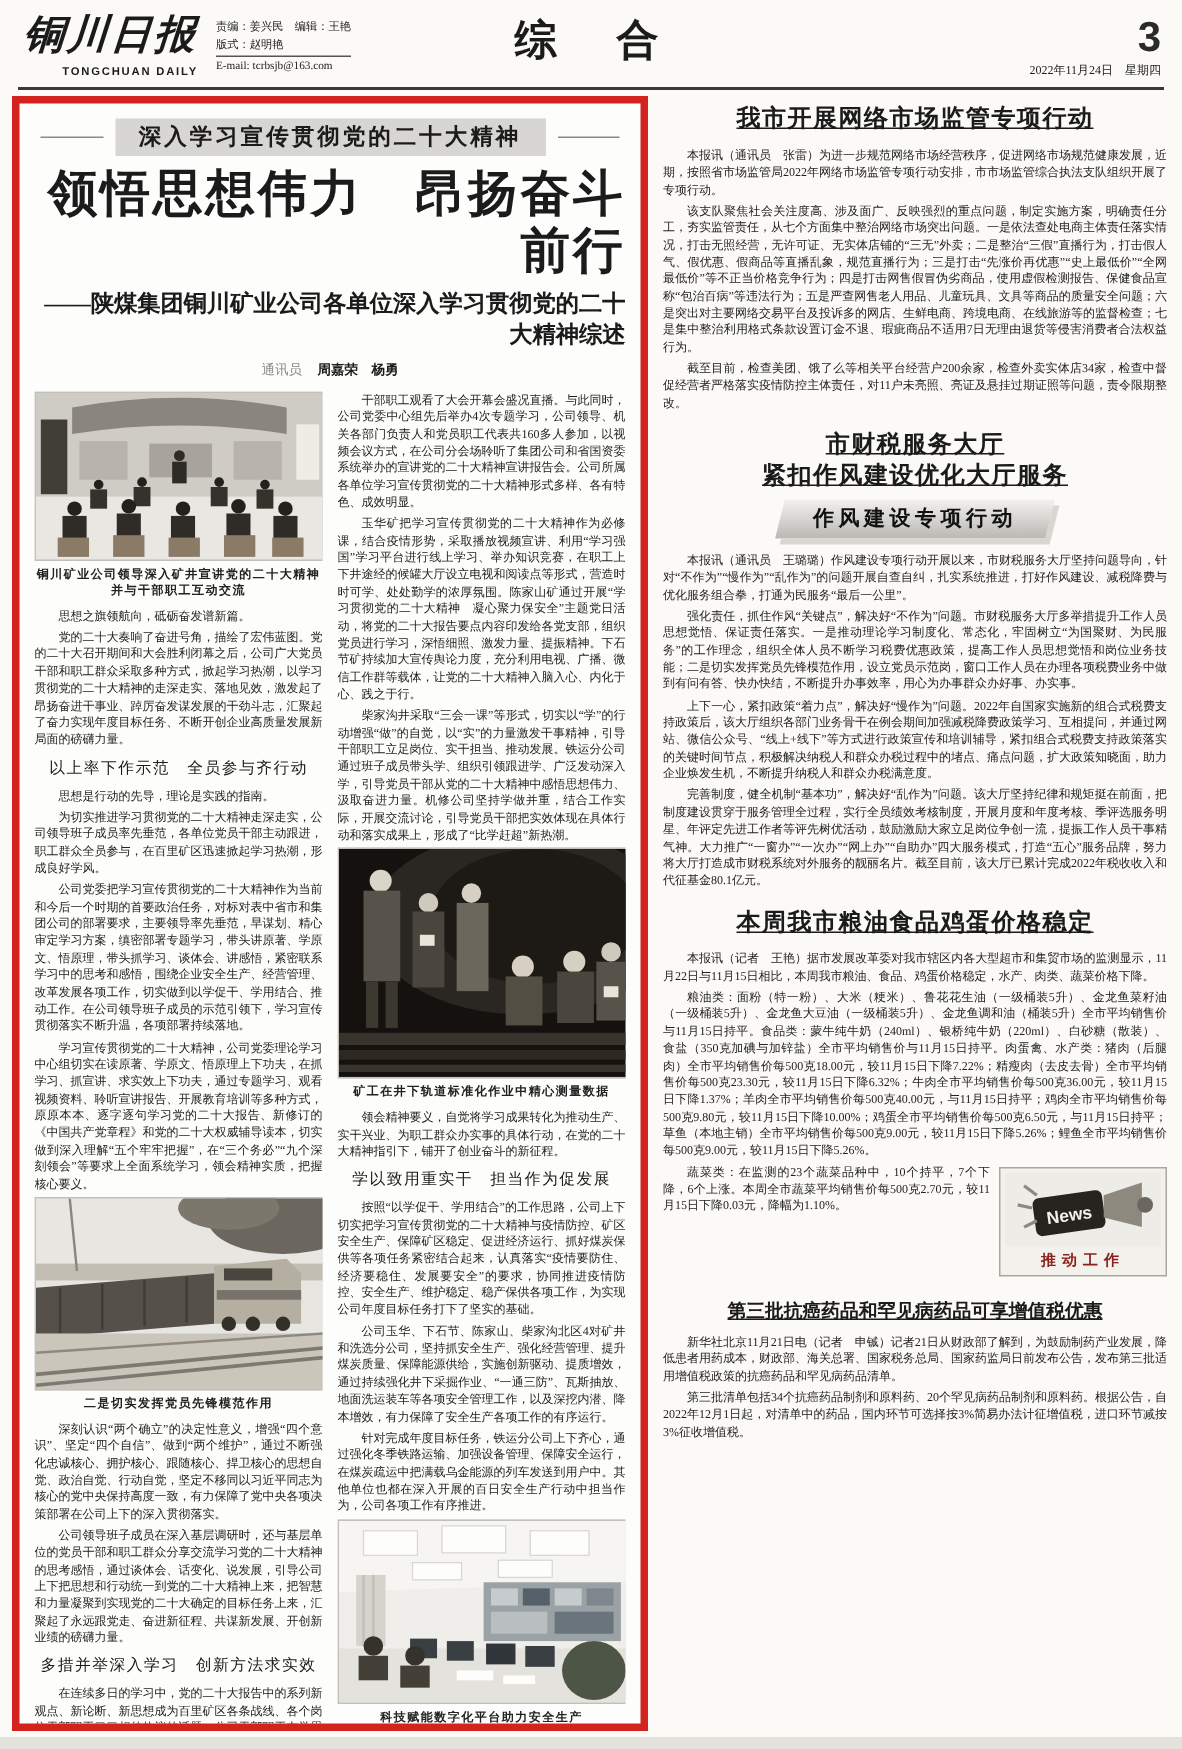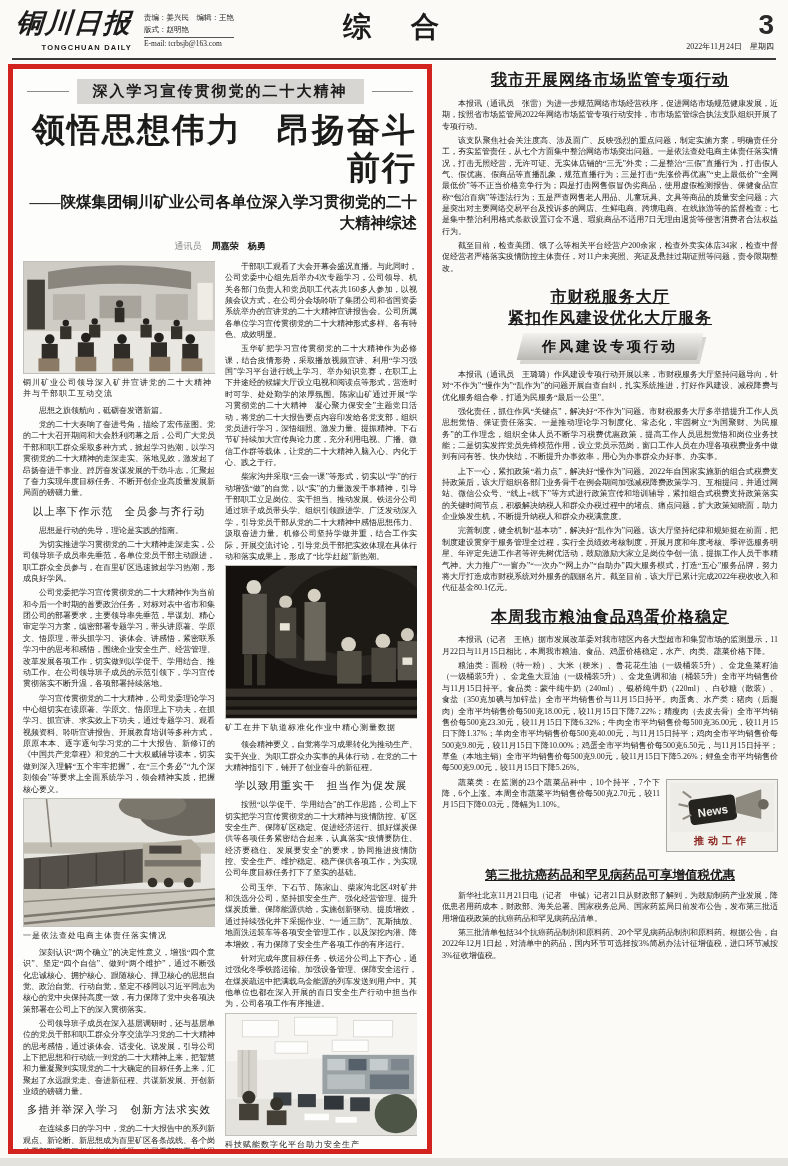--- a/index.html
+++ b/index.html
@@ -38,21 +38,21 @@
   .byline-names{font-weight:700;}
 
   
   .cols{display:flex;gap:10px;height:932px;overflow:hidden;}
   .col{flex:1;overflow:hidden;}
   .para{font-size:8px;line-height:1.42;text-align:justify;text-indent:2em;margin:0 0 3px 0;color:#222;}
   .inhead{text-align:center;font-weight:400;font-size:10.5px;margin:6px 0;letter-spacing:1px;
           font-family:"Liberation Sans",sans-serif;}
   figure{margin:0 0 5px 0;}
   figure svg{display:block;width:100%;border:1px solid #c2c0ba;background:#ddd;}
-  figcaption{font-size:8px;font-weight:400;text-align:left;padding:3px 0 1px 0;color:#222;letter-spacing:1px;}
+  figcaption{font-size:8px;font-weight:700;text-align:center;padding:3px 0 1px 0;color:#222;letter-spacing:1px;}
 
   
   .article{margin-bottom:13px;}
   .art-headline{font-size:16px;font-weight:900;text-align:center;letter-spacing:1px;margin:2px 0 7px 0;
                 font-family:"Liberation Sans",sans-serif;line-height:1.3;text-decoration:underline;}
   .art-headline.small{font-size:12.5px;letter-spacing:0;}
   .rpara{font-size:8px;line-height:1.42;text-align:justify;text-indent:2em;margin:0 0 3px 0;color:#222;}
   .badge-wrap{text-align:center;margin:4px 0 9px 0;}
   .badge{display:inline-block;transform:skewX(-14deg);background:linear-gradient(180deg,#f2f1ee,#b9b8b3);
          box-shadow:4px 4px 0 #d7d6d1;padding:4px 22px;}
@@ -167,21 +167,21 @@
               <rect x="156" y="58" width="40" height="10" fill="#4a463f"></rect>
               <rect x="150" y="76" width="70" height="8" fill="#77736a"></rect>
               <circle cx="160" cy="104" r="6" fill="#33302a"></circle>
               <circle cx="180" cy="104" r="6" fill="#33302a"></circle>
               <circle cx="205" cy="104" r="6" fill="#33302a"></circle>
               <rect x="0" y="112" width="239" height="46" fill="#cac6bc"></rect>
               <path d="M0 146 L239 124" stroke="#7d7970" stroke-width="3" fill="none"></path>
               <path d="M0 155 L239 132" stroke="#7d7970" stroke-width="3" fill="none"></path>
               <path d="M0 128 L239 112" stroke="#8d897f" stroke-width="2" fill="none"></path>
             </svg>
-            <figcaption>一是依法查处电商主体责任落实情况</figcaption>
+            <figcaption>二是切实发挥党员先锋模范作用</figcaption>
           </figure>
           <p class="para">深刻认识“两个确立”的决定性意义，增强“四个意识”、坚定“四个自信”、做到“两个维护”，通过不断强化忠诚核心、拥护核心、跟随核心、捍卫核心的思想自觉、政治自觉、行动自觉，坚定不移同以习近平同志为核心的党中央保持高度一致，有力保障了党中央各项决策部署在公司上下的深入贯彻落实。</p>
           <p class="para">公司领导班子成员在深入基层调研时，还与基层单位的党员干部和职工群众分享交流学习党的二十大精神的思考感悟，通过谈体会、话变化、说发展，引导公司上下把思想和行动统一到党的二十大精神上来，把智慧和力量凝聚到实现党的二十大确定的目标任务上来，汇聚起了永远跟党走、奋进新征程、共谋新发展、开创新业绩的磅礴力量。</p>
           <div class="inhead">多措并举深入学习　创新方法求实效</div>
           <p class="para">在连续多日的学习中，党的二十大报告中的系列新观点、新论断、新思想成为百里矿区各条战线、各个岗位干部职工口口相传热议的话题。公司干部职工在学思践悟中奋勇并进，通过全面系统学、原原本本学、联系实际学、带着问题学，立足岗位干、付诸实践行，切实将学习成果转化为担当作为、推动企业发展的实际行动。</p>
           <p class="para">内涵丰富、深学细悟、学懂弄通、融会贯通、汲取营养、汇聚力量。</p>
           <p class="para">近一个月以来，公司上下把学习宣传贯彻党的二十大精神不断向纵深推进。其中，公司所属20个党委（党总支）、191个党支部，共有4889名党员干部和职工群众在50多个站点，收听收看了大会开幕盛况，掀起了学习宣传贯彻的热潮。</p>
         </div>
 
         <div class="col">

